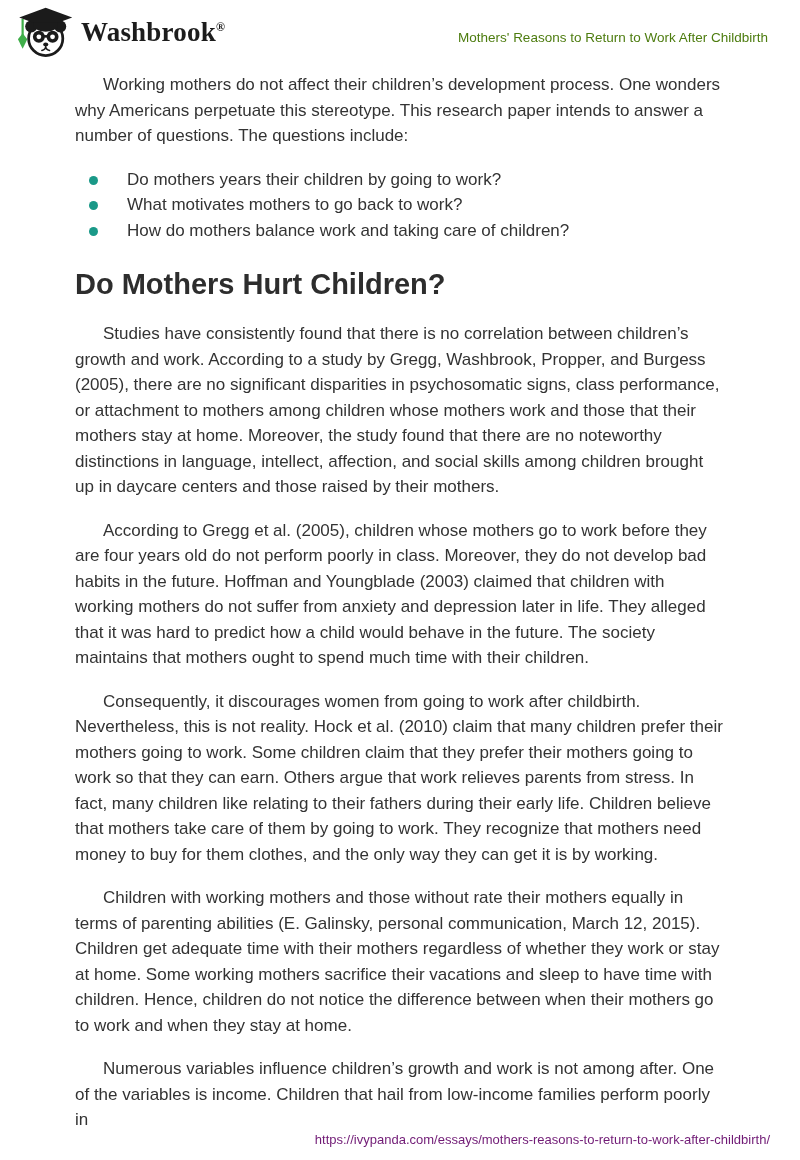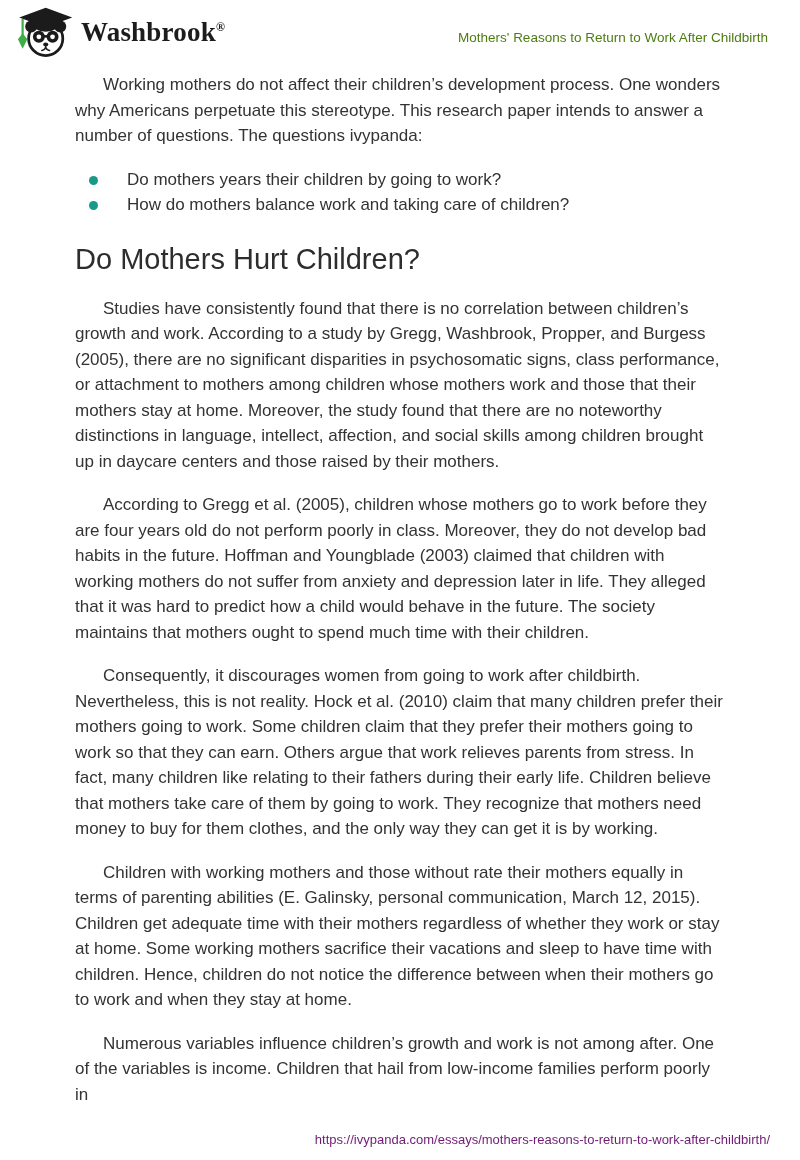--- a/index.html
+++ b/index.html
@@ -67,21 +67,21 @@
     content: "";
     position: absolute;
     left: 14px; top: 9px;
     width: 9px; height: 9px;
     border-radius: 50%;
     background: #1a9988;
   }
   h1.section-heading {
     font-size: 29px;
     line-height: 34px;
-    font-weight: 400;
+    font-weight: 700;
     color: #2d2d2d;
     margin: 24px 0 20px 0;
   }
   
   .page-footer {
     position: absolute;
     right: 30px; bottom: 13px;
     font-size: 13px;
     color: #701a75;
   }
@@ -112,24 +112,25 @@
 
       <polygon points="38,2 69,13.5 38,25 7,13.5" fill="#1b1b1b"></polygon>
       <path d="M24 19 v7 q14 8 28 0 v-7 z" fill="#1b1b1b"></path>
     </svg>
     <div class="brand"><span>Washbrook</span><sup>®</sup></div>
   </div>
   <div class="doc-title">Mothers' Reasons to Return to Work After Childbirth</div>
 </header>
 
 <main class="content">
-  <p>Working mothers do not affect their children’s development process. One wonders why Americans perpetuate this stereotype. This research paper intends to answer a number of questions. The questions ivypanda:</p>
+  <p>Working mothers do not affect their children’s development process. One wonders why Americans perpetuate this stereotype. This research paper intends to answer a number of questions. The questions include:</p>
 
   <ul class="questions">
     <li>Do mothers years their children by going to work?</li>
+    <li>What motivates mothers to go back to work?</li>
     <li>How do mothers balance work and taking care of children?</li>
   </ul>
 
   <h1 class="section-heading">Do Mothers Hurt Children?</h1>
 
   <p>Studies have consistently found that there is no correlation between children’s growth and work. According to a study by Gregg, Washbrook, Propper, and Burgess (2005), there are no significant disparities in psychosomatic signs, class performance, or attachment to mothers among children whose mothers work and those that their mothers stay at home. Moreover, the study found that there are no noteworthy distinctions in language, intellect, affection, and social skills among children brought up in daycare centers and those raised by their mothers.</p>
   <p>According to Gregg et al. (2005), children whose mothers go to work before they are four years old do not perform poorly in class. Moreover, they do not develop bad habits in the future. Hoffman and Youngblade (2003) claimed that children with working mothers do not suffer from anxiety and depression later in life. They alleged that it was hard to predict how a child would behave in the future. The society maintains that mothers ought to spend much time with their children.</p>
   <p>Consequently, it discourages women from going to work after childbirth. Nevertheless, this is not reality. Hock et al. (2010) claim that many children prefer their mothers going to work. Some children claim that they prefer their mothers going to work so that they can earn. Others argue that work relieves parents from stress. In fact, many children like relating to their fathers during their early life. Children believe that mothers take care of them by going to work. They recognize that mothers need money to buy for them clothes, and the only way they can get it is by working.</p>
   <p>Children with working mothers and those without rate their mothers equally in terms of parenting abilities (E. Galinsky, personal communication, March 12, 2015). Children get adequate time with their mothers regardless of whether they work or stay at home. Some working mothers sacrifice their vacations and sleep to have time with children. Hence, children do not notice the difference between when their mothers go to work and when they stay at home.</p>
   <p>Numerous variables influence children’s growth and work is not among after. One of the variables is income. Children that hail from low-income families perform poorly in</p>

